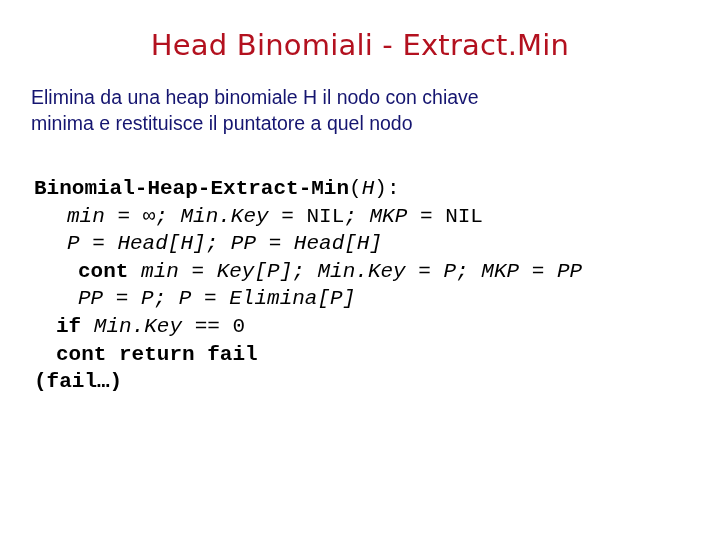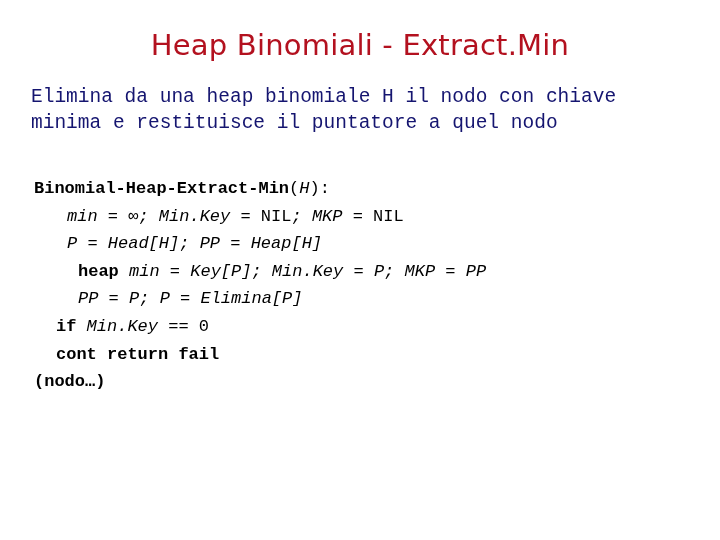--- a/index.html
+++ b/index.html
@@ -31,37 +31,37 @@
     font-weight: 400;
     letter-spacing: 0.2px;
     white-space: nowrap;
   }
   .subtitle {
     position: absolute;
     left: 31px;
     top: 84px;
     width: 600px;
     color: #151570;
-    font-family: Liberation Mono, monospace;
+    font-family: Liberation Sans, sans-serif;
     font-size: 19.5px;
     font-weight: 400;
     line-height: 26px;
   }
   .subtitle .sub-line {
     display: block;
     white-space: nowrap;
   }
   .code {
     position: absolute;
     left: 34px;
     top: 175px;
     width: 680px;
     color: #000000;
     font-family: "Liberation Mono", "DejaVu Sans Mono", monospace;
-    font-size: 17px;
+    font-size: 21px;
     line-height: 27.6px;
   }
   .code-line {
     display: block;
     white-space: pre;
   }
   
   .ind-0 { padding-left: 0; }
   .ind-1 { padding-left: 33px; }
   .ind-2 { padding-left: 44px; }
@@ -79,42 +79,42 @@
   .pl {
     font-style: normal;
     font-weight: normal;
   }
 </style>
 </head>
 <body>
 
 <div class="slide">
 
-  <div class="slide-title">Heap Binomiali - Extract.Min</div>
+  <div class="slide-title">Head Binomiali - Extract.Min</div>
 
   <div class="subtitle">
     <span class="sub-line">Elimina da una heap binomiale H il nodo con chiave</span>
     <span class="sub-line">minima e restituisce il puntatore a quel nodo</span>
   </div>
 
   <div class="code">
 
     <span class="code-line ind-0"><span class="kw">Binomial-Heap-Extract-Min</span><span class="pl">(</span><span class="id">H</span><span class="pl">):</span></span>
 
     <span class="code-line ind-1"><span class="id">min = </span><span class="pl">∞</span><span class="id">; </span><span class="id">Min.Key</span><span class="id"> = </span><span class="pl">NIL</span><span class="id">; </span><span class="id">MKP</span><span class="id"> = </span><span class="pl">NIL</span></span>
 
-    <span class="code-line ind-1"><span class="id">P = Head[H]</span><span class="id">; </span><span class="id">PP = Heap[H]</span></span>
+    <span class="code-line ind-1"><span class="id">P = Head[H]</span><span class="id">; </span><span class="id">PP = Head[H]</span></span>
 
 
 
-    <span class="code-line ind-2"><span class="kw">heap</span><span class="id"> min = Key[P]</span><span class="id">; </span><span class="id">Min.Key</span><span class="id"> = </span><span class="id">P</span><span class="id">; </span><span class="id">MKP</span><span class="id"> = </span><span class="id">PP</span></span>
+    <span class="code-line ind-2"><span class="kw">cont</span><span class="id"> min = Key[P]</span><span class="id">; </span><span class="id">Min.Key</span><span class="id"> = </span><span class="id">P</span><span class="id">; </span><span class="id">MKP</span><span class="id"> = </span><span class="id">PP</span></span>
 
     <span class="code-line ind-2"><span class="id">PP = P</span><span class="id">; </span><span class="id">P = Elimina[P]</span></span>
 
     <span class="code-line ind-3"><span class="kw">if</span><span class="id"> Min.Key</span><span class="id"> == </span><span class="pl">0</span></span>
 
     <span class="code-line ind-3"><span class="kw">cont return fail</span></span>
 
-    <span class="code-line ind-neg"><span class="kw">(nodo…)</span></span>
+    <span class="code-line ind-neg"><span class="kw">(fail…)</span></span>
 
   </div>
 
 </div>
 
 </body></html>

